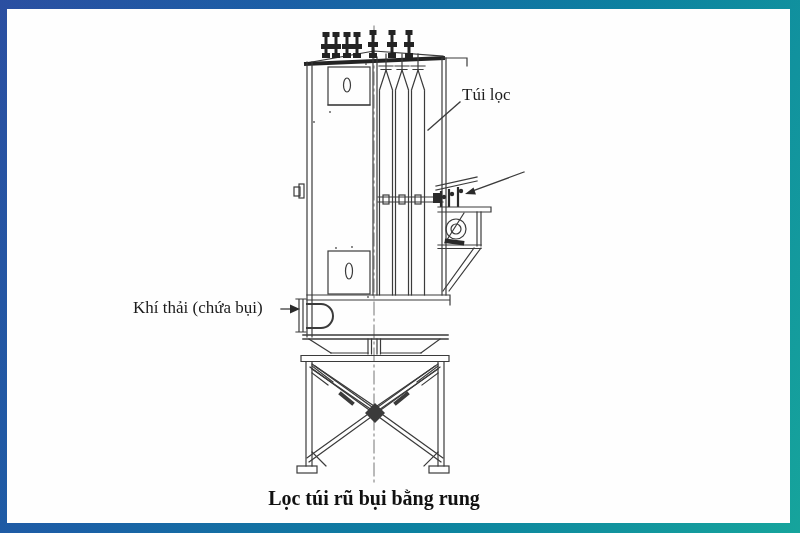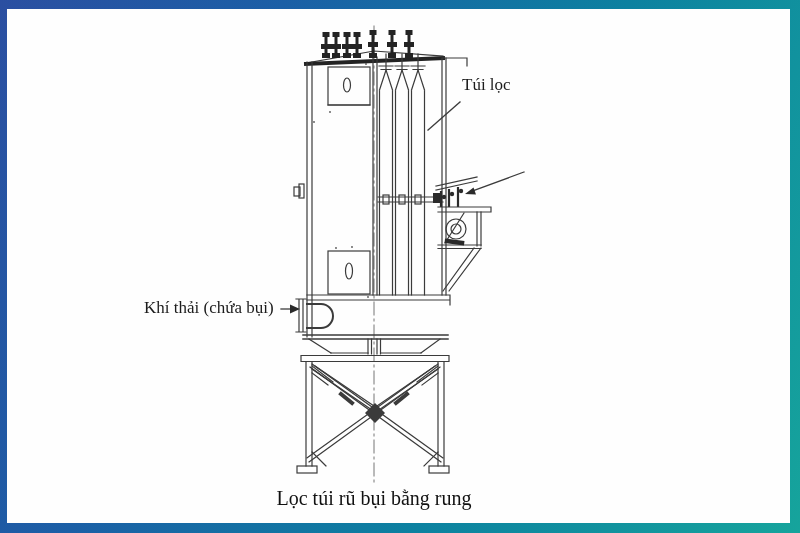--- a/index.html
+++ b/index.html
@@ -24,21 +24,21 @@
     color:#1c1c1c;
     font-size:17px;
     line-height:1.1;
     white-space:nowrap;
   }
   .caption{
     position:absolute;
     left:254px;top:487px;width:240px;
     text-align:center;
     font-size:20px;
-    font-weight:normal;
+    font-weight:bold;
     color:#111;
     white-space:nowrap;
   }
 </style>
 </head>
 <body>
 
 <div class="page">
   <div class="canvas"></div>
 
@@ -191,19 +191,19 @@
 
     <g stroke-width="1.3">
       <path d="M460 102 L428 130"></path>
       <path d="M524 172 L470 192"></path>
       <polygon points="465,194 473.5,187.5 476,194.5" fill="#2a2a2a" stroke="none"></polygon>
       <path d="M281 309 H291"></path>
       <polygon points="300,309 290,304.5 290,313.5" fill="#2a2a2a" stroke="none"></polygon>
     </g>
   </svg>
 
-  <div class="lbl" style="left:462px;top:76px;">Túi lọc</div>
-
-
-  <div class="lbl" style="left:144px;top:299px;">Khí thải (chứa bụi)</div>
+  <div class="lbl" style="left:462px;top:86px;">Túi lọc</div>
+
+
+  <div class="lbl" style="left:133px;top:299px;">Khí thải (chứa bụi)</div>
 
   <div class="caption">Lọc túi rũ bụi bằng rung</div>
 </div>
 
 </body></html>

